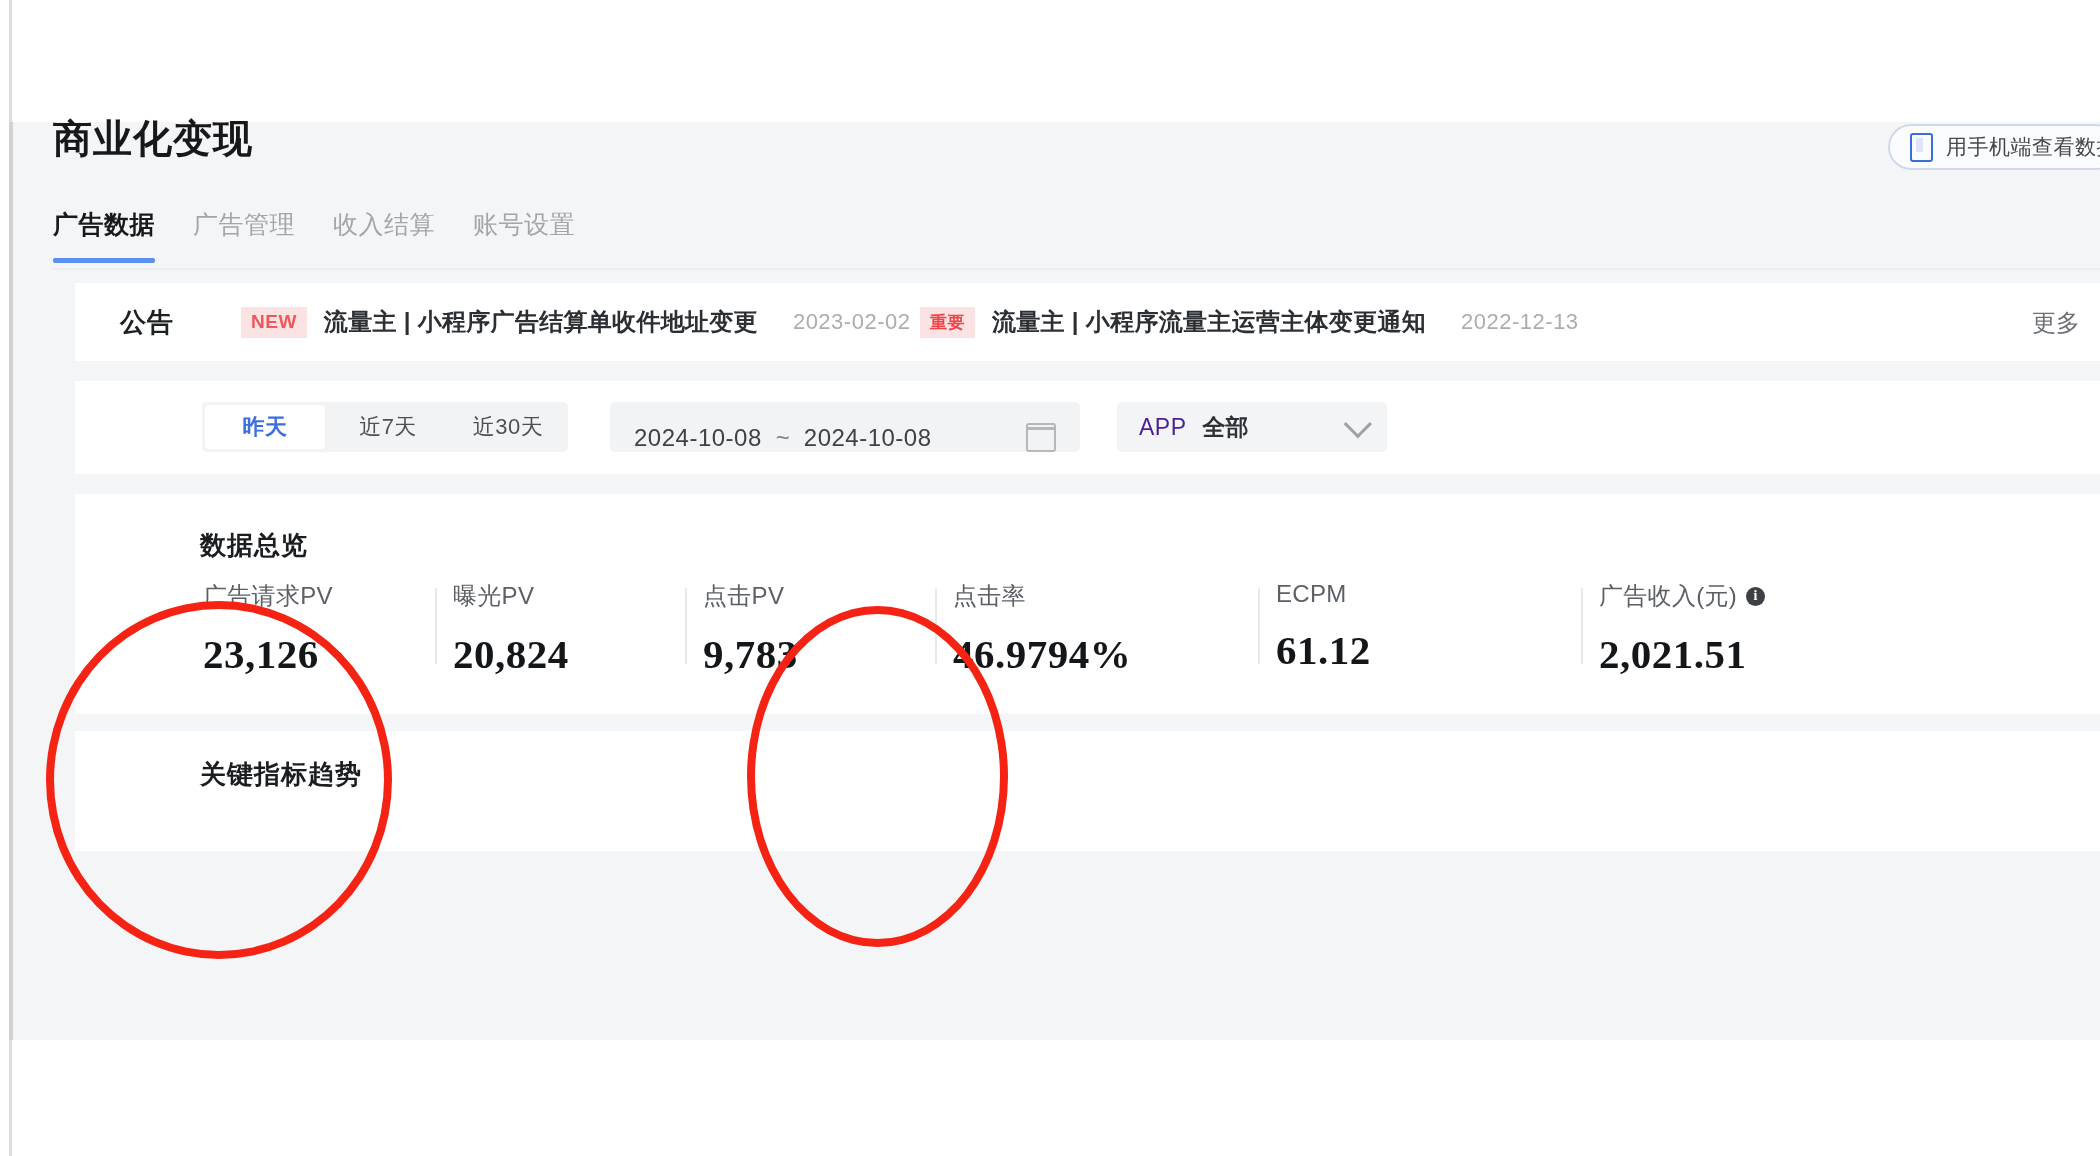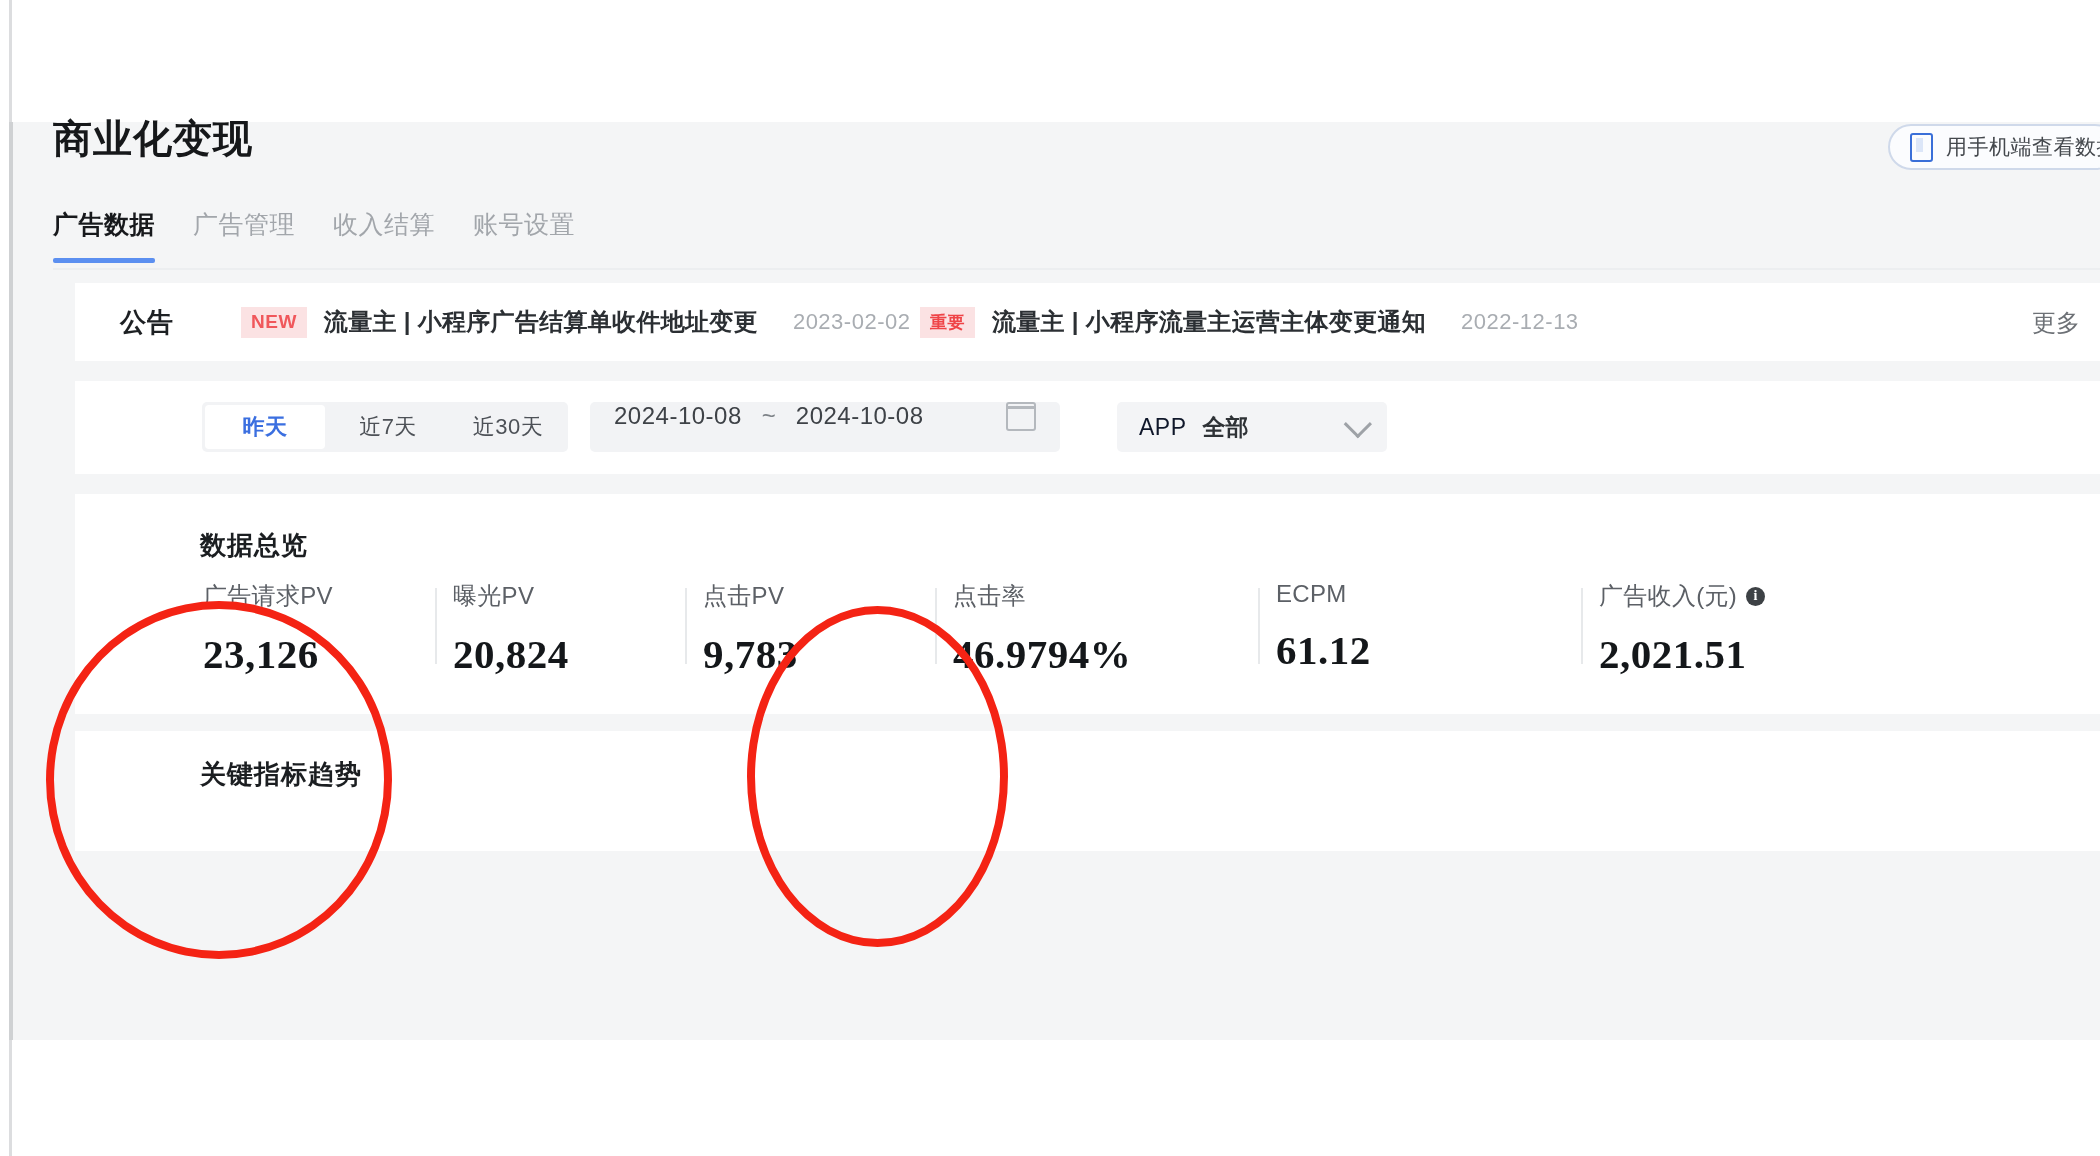--- a/index.html
+++ b/index.html
@@ -239,29 +239,29 @@
   }
   .seg-item.active {
     background: #ffffff;
     color: #3b6fe0;
     font-weight: 700;
     border-radius: 4px;
     margin: 3px;
   }
   .daterange {
     position: absolute;
-    left: 515px;
+    left: 535px;
     top: 21px;
     height: 50px;
     width: 470px;
     background: #f2f3f5;
     border-radius: 5px;
     display: flex;
-    align-items: flex-start;
-    gap: 20px;
+    align-items: flex-end;
+    gap: 14px;
     padding: 0 24px;
     box-sizing: border-box;
   }
   .daterange .dr-text {
     font-size: 24px;
     color: #3e4247;
     letter-spacing: 0.5px;
   }
   .daterange .dr-sep {
     font-size: 24px;
@@ -292,21 +292,21 @@
     background: #f3f4f6;
     border-radius: 5px;
     display: flex;
     align-items: center;
     padding: 0 22px;
     box-sizing: border-box;
     gap: 16px;
   }
   .appsel .ap-label {
     font-size: 23px;
-    color: #0f172a;
+    color: #4c1d95;
     letter-spacing: 0.5px;
   }
   .appsel .ap-value {
     font-size: 23px;
     color: #2e3236;
     font-weight: 600;
   }
   .chev {
     margin-left: auto;
     width: 17px;

